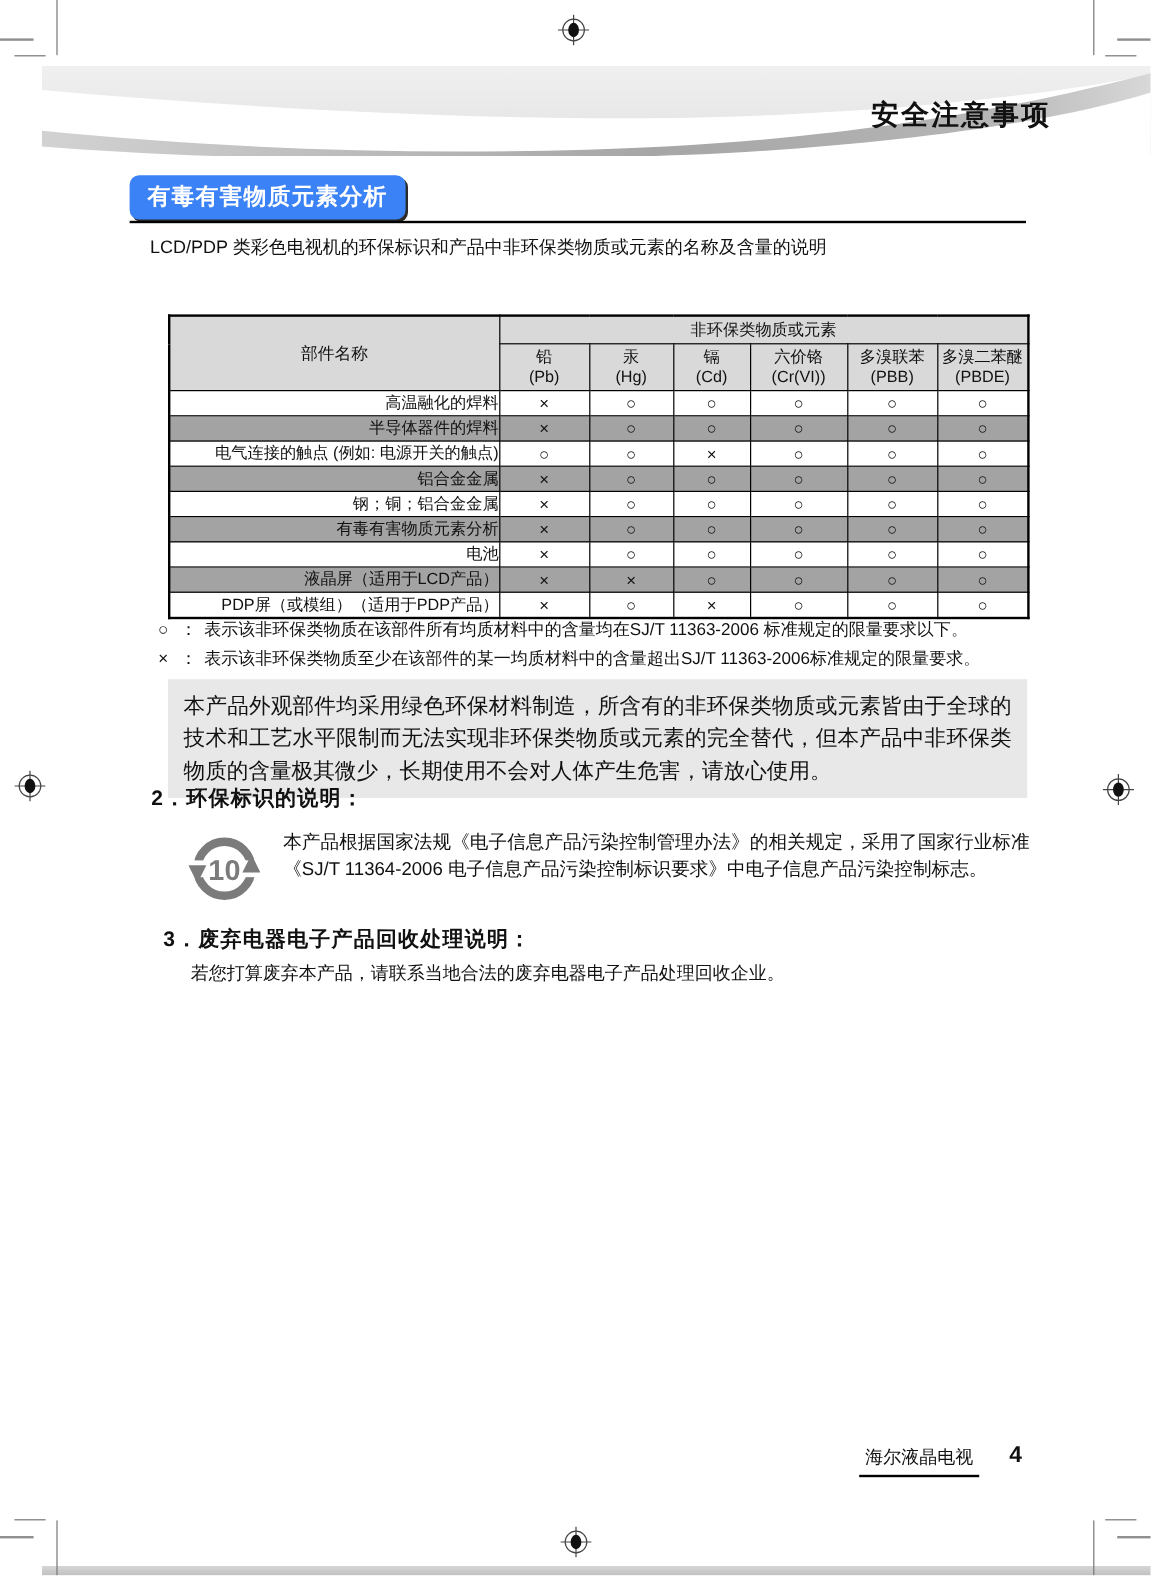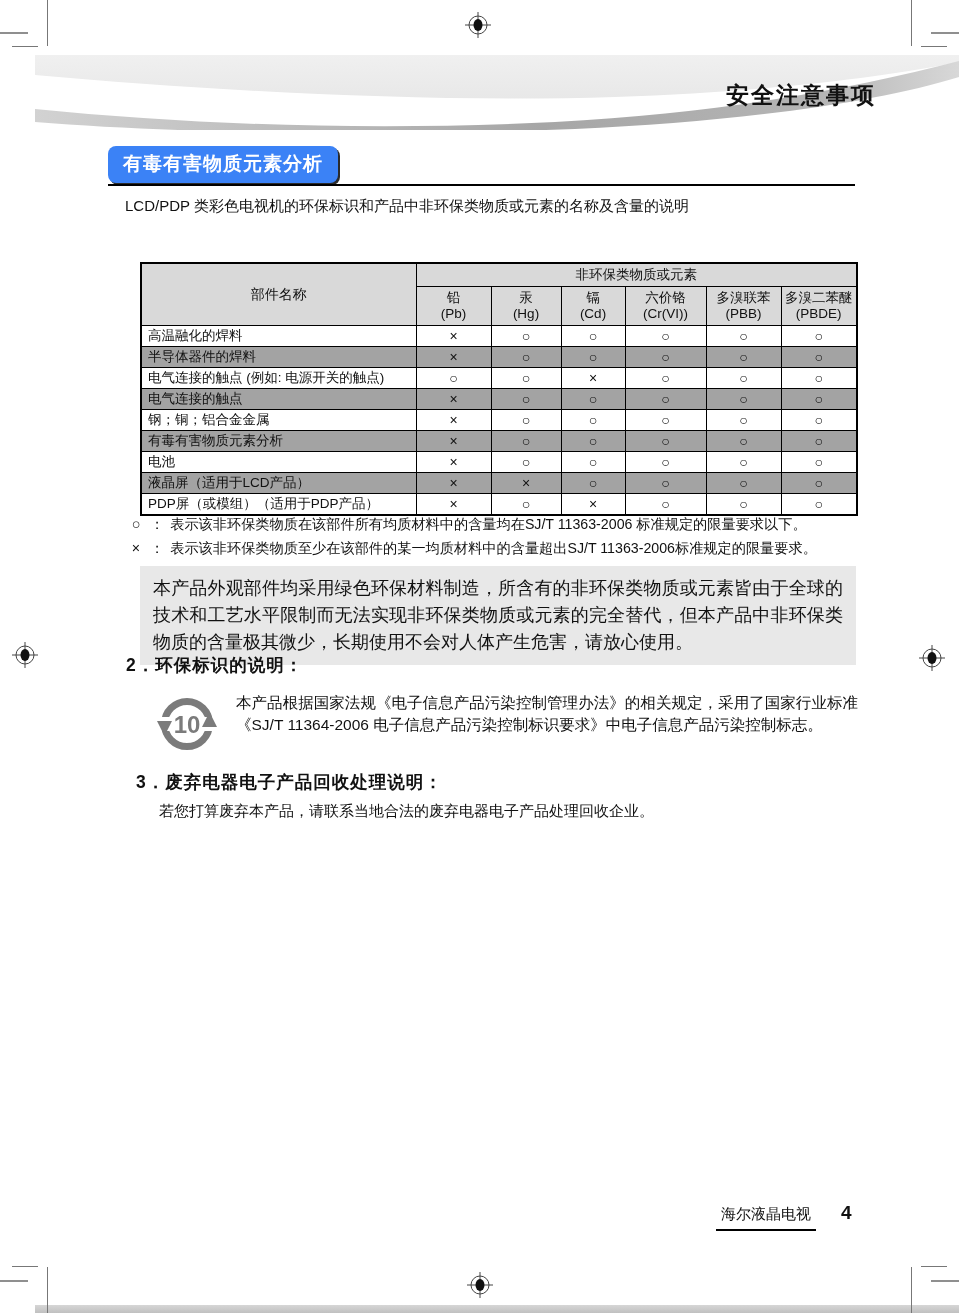--- a/index.html
+++ b/index.html
@@ -24,21 +24,21 @@
   
   table.subst{position:absolute;left:140px;top:262px;width:716px;border-collapse:collapse;
               border:2px solid #000;table-layout:fixed;}
   .subst th,.subst td{border:1px solid #000;padding:0;}
   .subst thead th{background:#d9d9d9;font-weight:normal;font-size:13.5px;line-height:1.2;text-align:center;}
   .subst .group-row th{height:22px;}
   .subst .col-row th{height:38px;}
   .subst th.part-h{font-size:14px;}
   .subst tbody tr{height:21px;}
   .subst tbody tr.alt{background:#a3a3a3;}
-  .subst td.part{text-align:left;padding-left:6px;font-size:13.5px;white-space:nowrap;}
+  .subst td.part{text-align:right;padding-left:6px;font-size:13.5px;white-space:nowrap;}
   .subst td.mark{text-align:center;font-size:14px;}
 
   
   .legend{position:absolute;left:128px;font-size:14.2px;white-space:nowrap;}
   #lg0{top:515px;} #lg1{top:539px;}
   .legend .sym{display:inline-block;width:16px;text-align:center;}
   .legend .sep{display:inline-block;margin:0 6px;}
 
   .note{position:absolute;left:140px;top:566px;width:716px;box-sizing:border-box;background:#e8e8e8;
         padding:9px 13px;font-size:18px;line-height:1.5;text-align:justify;}
@@ -152,21 +152,21 @@
         <tr>
           <td class="part">电气连接的触点 (例如: 电源开关的触点)</td>
           <td class="mark">○</td>
           <td class="mark">○</td>
           <td class="mark">×</td>
           <td class="mark">○</td>
           <td class="mark">○</td>
           <td class="mark">○</td>
         </tr>
         <tr class="alt">
-          <td class="part">电气连接的触点</td>
+          <td class="part">铝合金金属</td>
           <td class="mark">×</td>
           <td class="mark">○</td>
           <td class="mark">○</td>
           <td class="mark">○</td>
           <td class="mark">○</td>
           <td class="mark">○</td>
         </tr>
         <tr>
           <td class="part">钢；铜；铝合金金属</td>
           <td class="mark">×</td>

